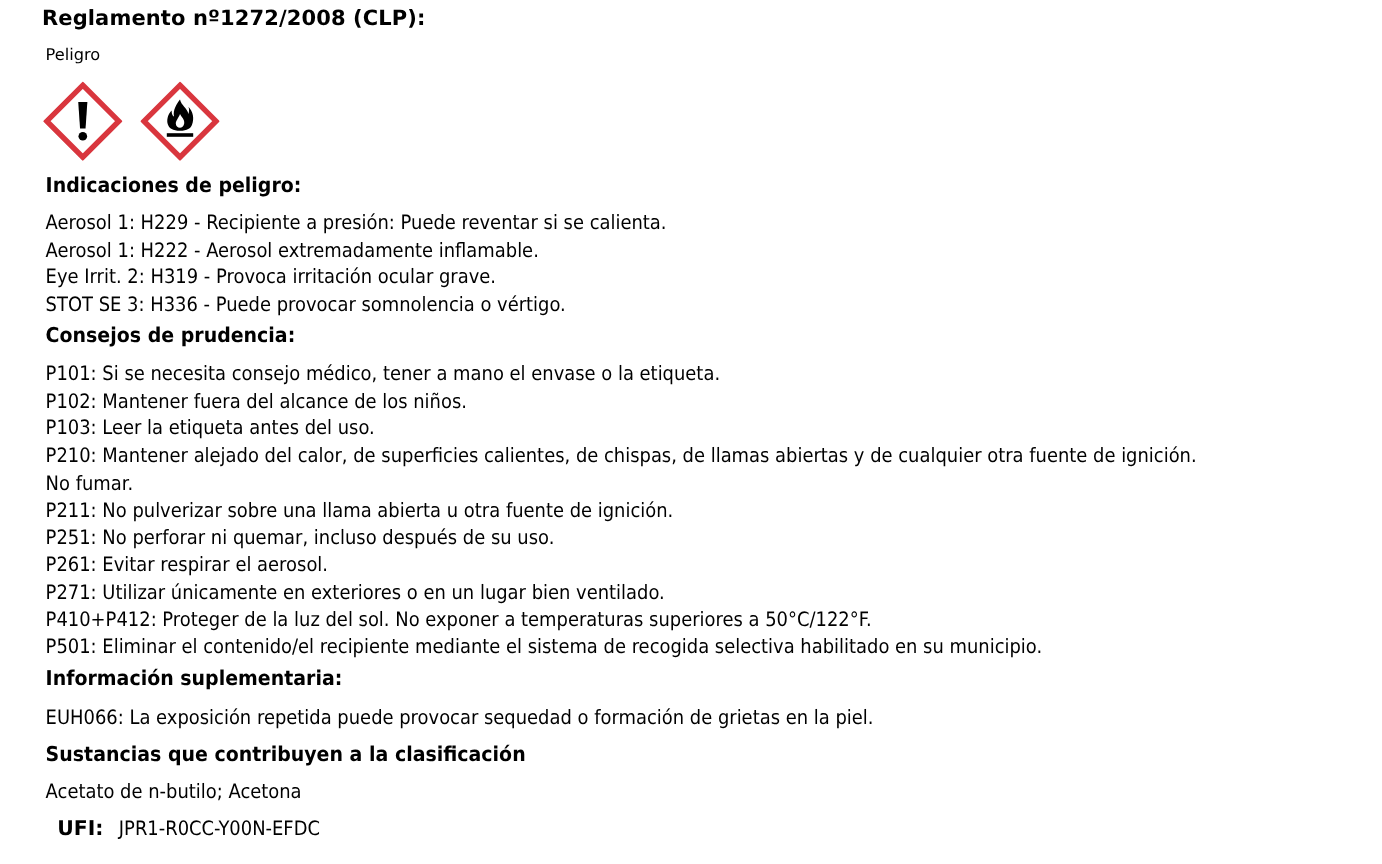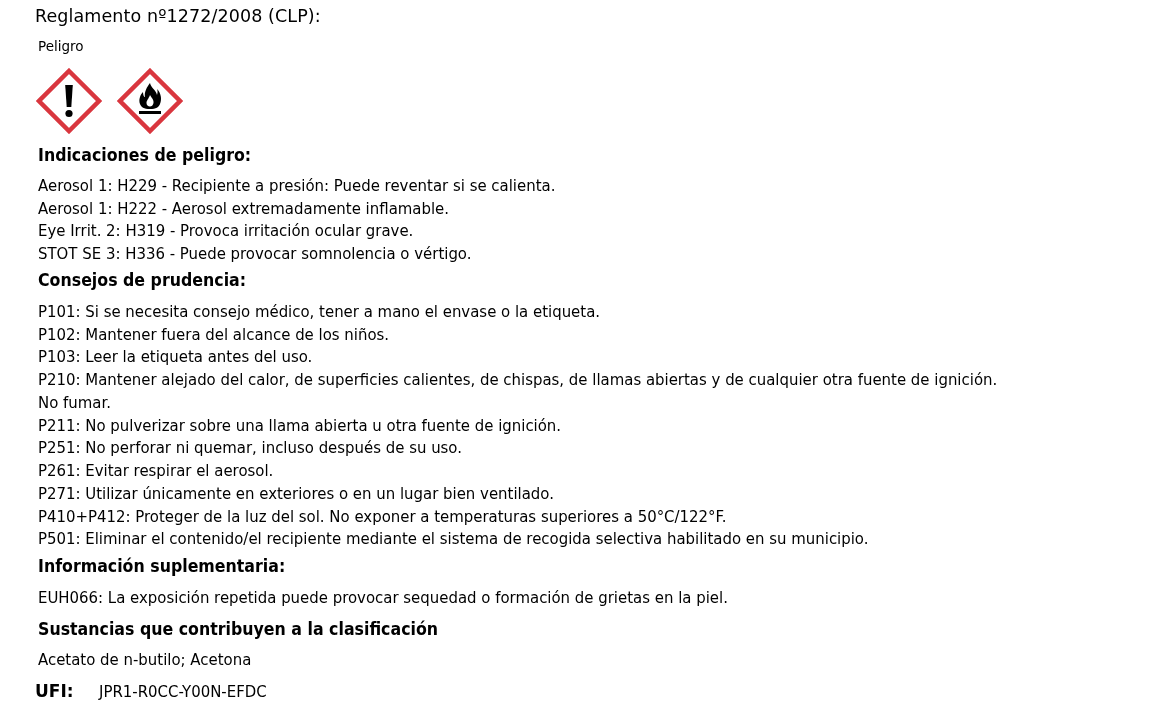--- a/index.html
+++ b/index.html
@@ -20,21 +20,21 @@
       left: 0;
       top: 0;
       width: 1152px;
       height: 720px;
     }
     .title {
       position: absolute;
       left: 35px;
       top: 6px;
       font-size: 17.5px;
-      font-weight: normal;
+      font-weight: bold;
       letter-spacing: 0.1px;
       white-space: nowrap;
     }
     .signal {
       position: absolute;
       left: 38px;
       top: 38px;
       font-size: 13.5px;
       font-weight: normal;
       white-space: nowrap;
@@ -75,20 +75,21 @@
       top: 681px;
       white-space: nowrap;
       display: flex;
       align-items: baseline;
     }
     .ufi-label {
       font-size: 17px;
       font-weight: bold;
       width: 64px;
       display: inline-block;
+      text-align: center;
     }
     .ufi-value {
       font-size: 16.5px;
       display: inline-block;
       transform: scaleX(0.905);
       transform-origin: left center;
     }
   </style>
 </head>
 <body>

